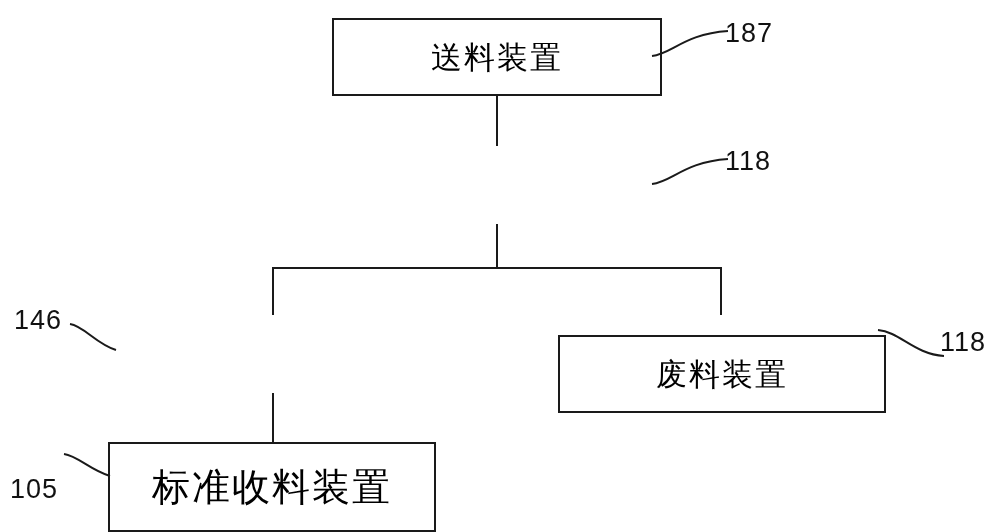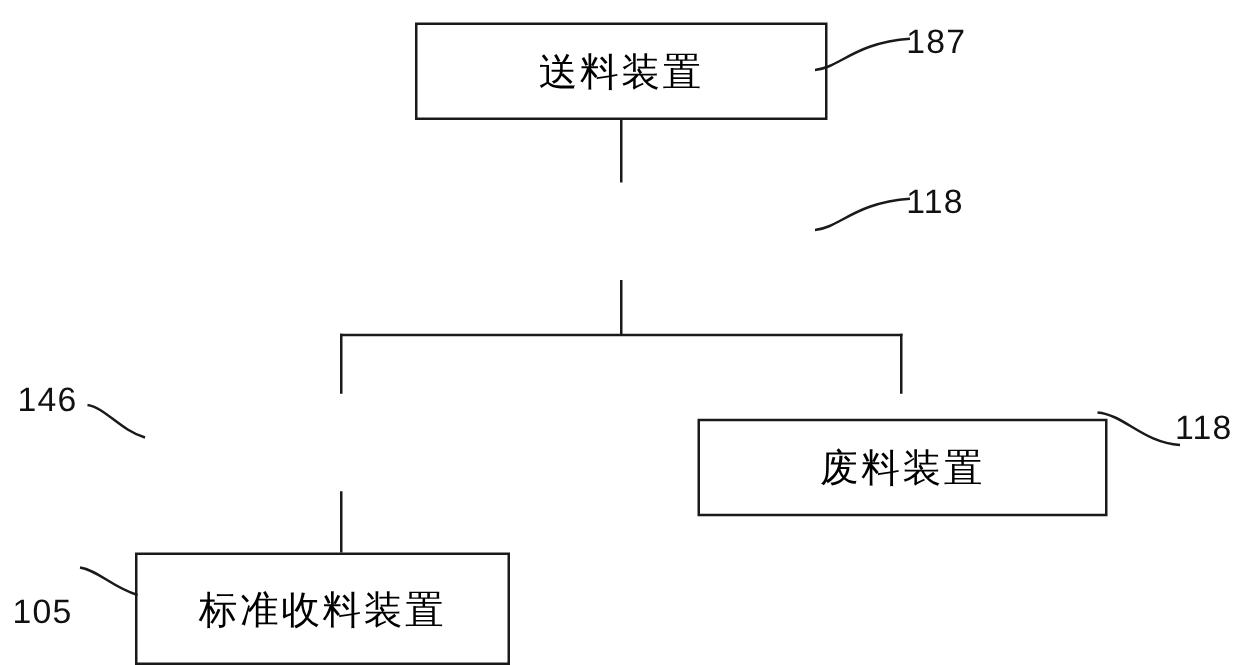--- a/index.html
+++ b/index.html
@@ -29,21 +29,21 @@
     letter-spacing: 2px;
   }
   .node span {
     display: block;
     line-height: 1;
   }
   .n-feed   { left: 332px; top: 18px;  width: 330px; height: 78px;  font-size: 31px; }
   .n-slit   { left: 332px; top: 146px; width: 330px; height: 78px;  font-size: 31px; }
   .n-waste  { left: 558px; top: 315px; width: 328px; height: 78px;  font-size: 31px; margin-top: 20px; }
   .n-tension{ left: 108px; top: 315px; width: 328px; height: 78px;  font-size: 31px; }
-  .n-std    { left: 108px; top: 442px; width: 300px; height: 90px;  font-size: 31px; }
+  .n-std    { left: 108px; top: 442px; width: 328px; height: 90px;  font-size: 38px; }
 
   .line {
     position: absolute;
     background: #1a1a1a;
   }
   .vline { width: 2px; }
   .hline { height: 2px; }
 
   .ref {
     position: absolute;

